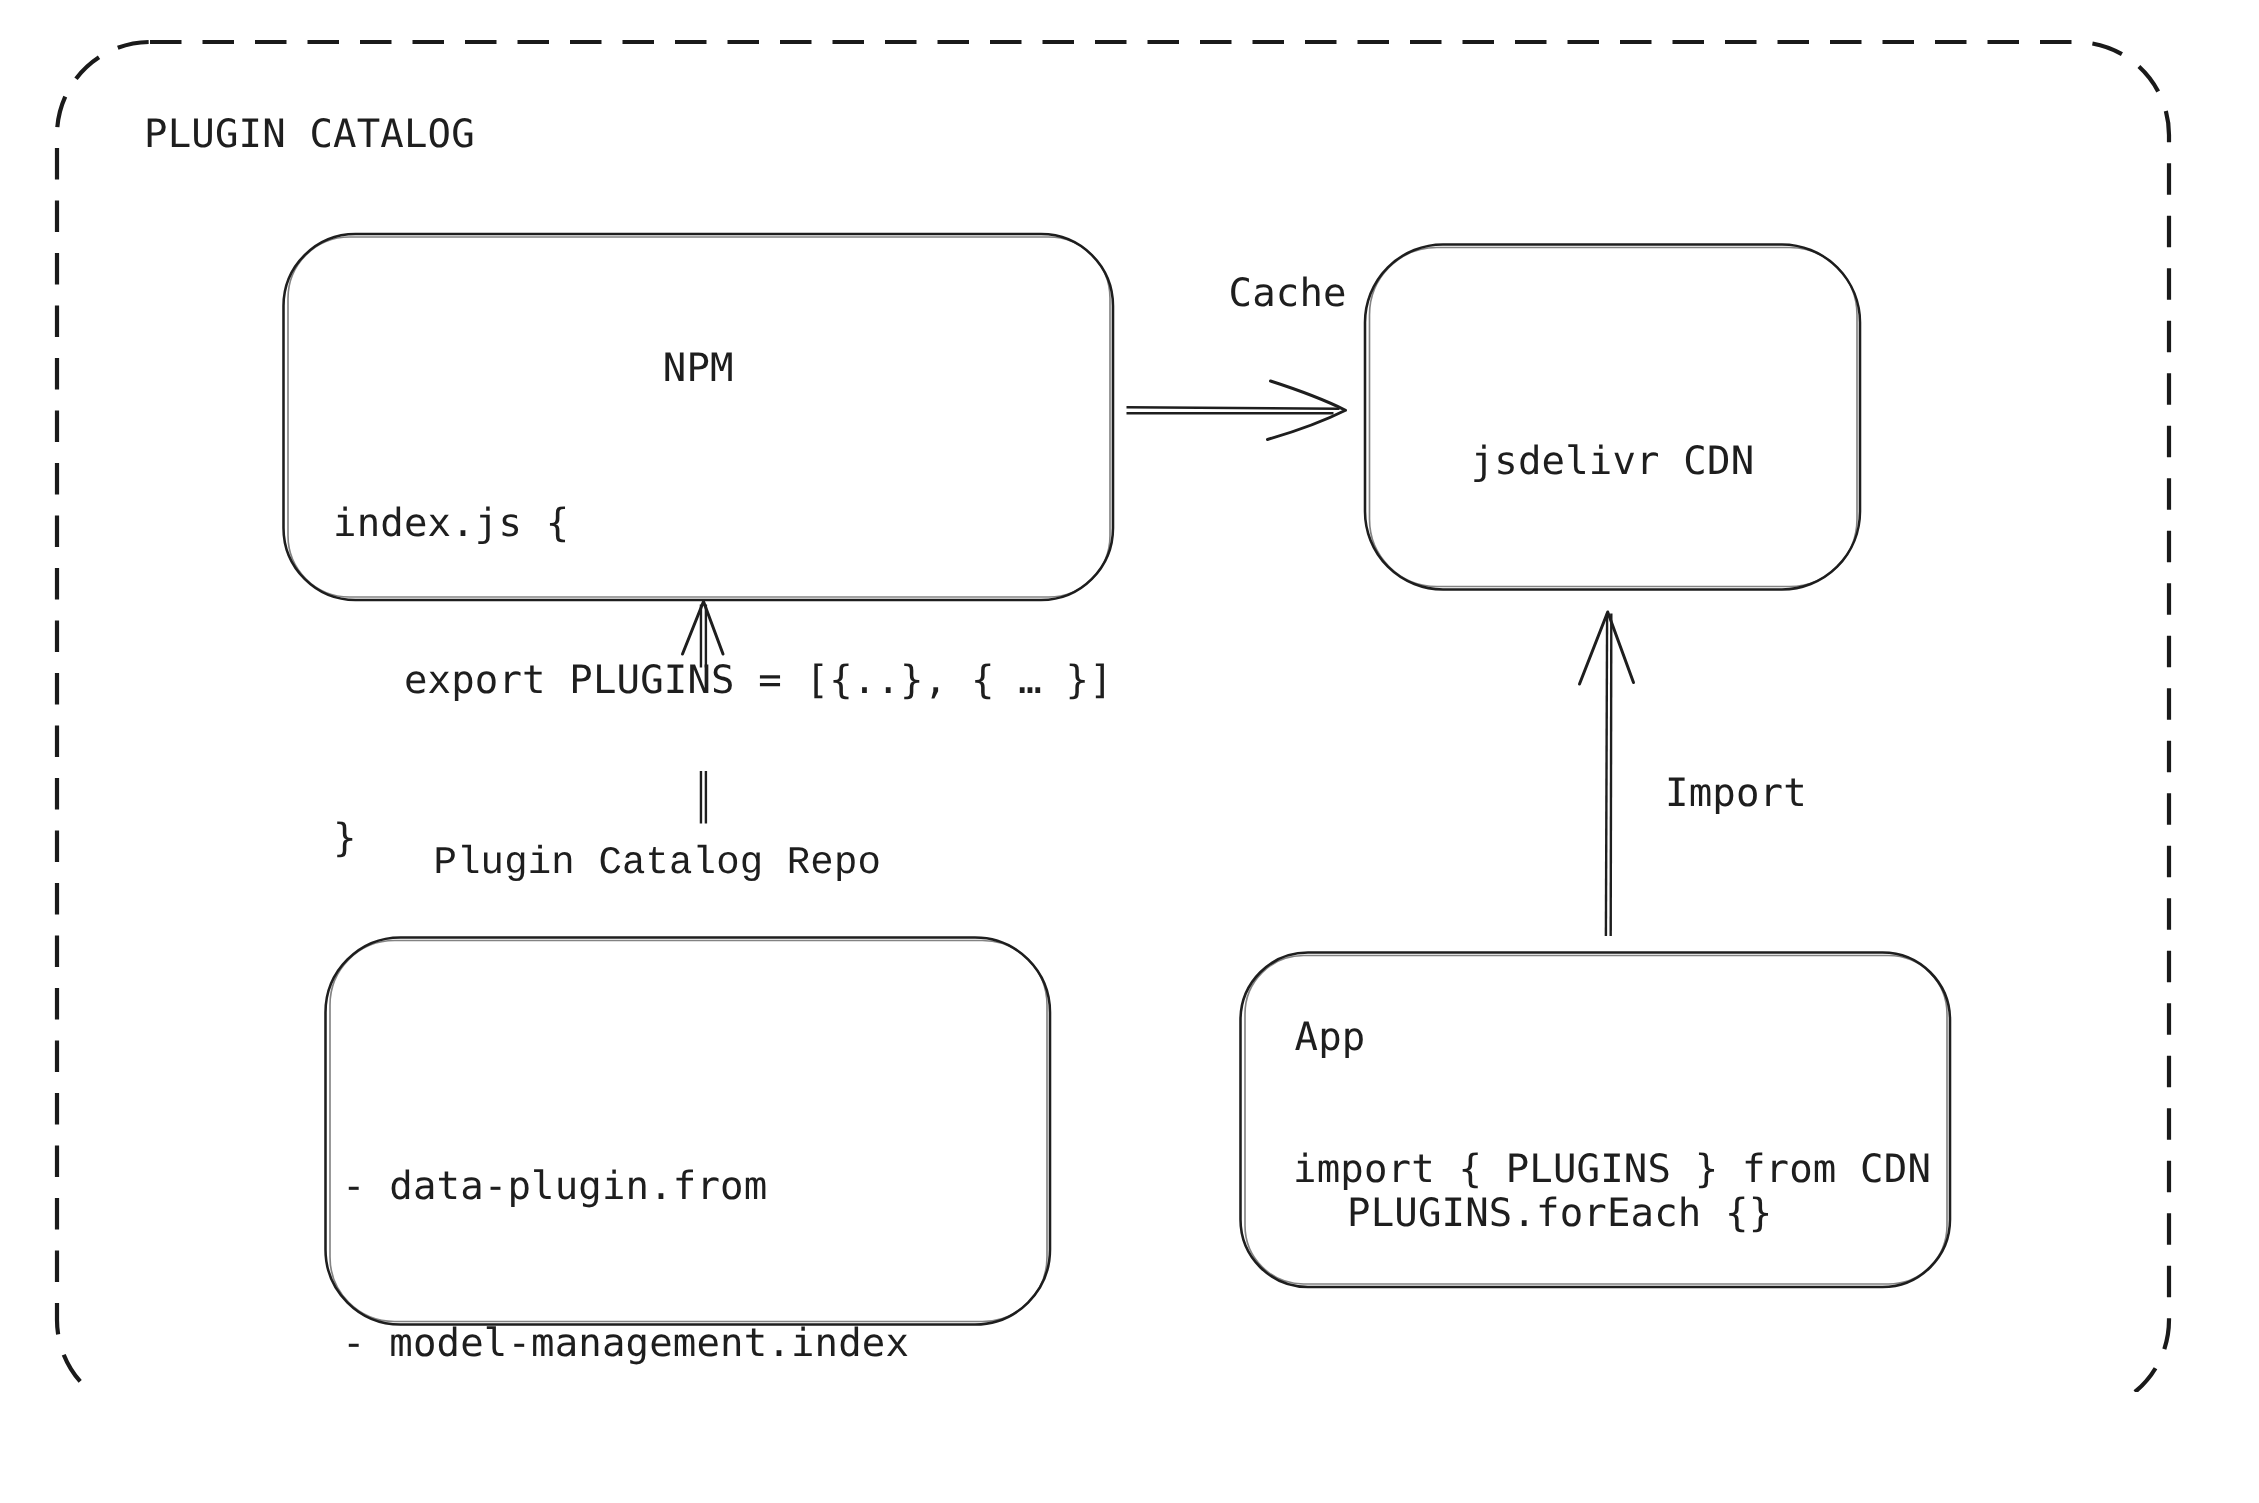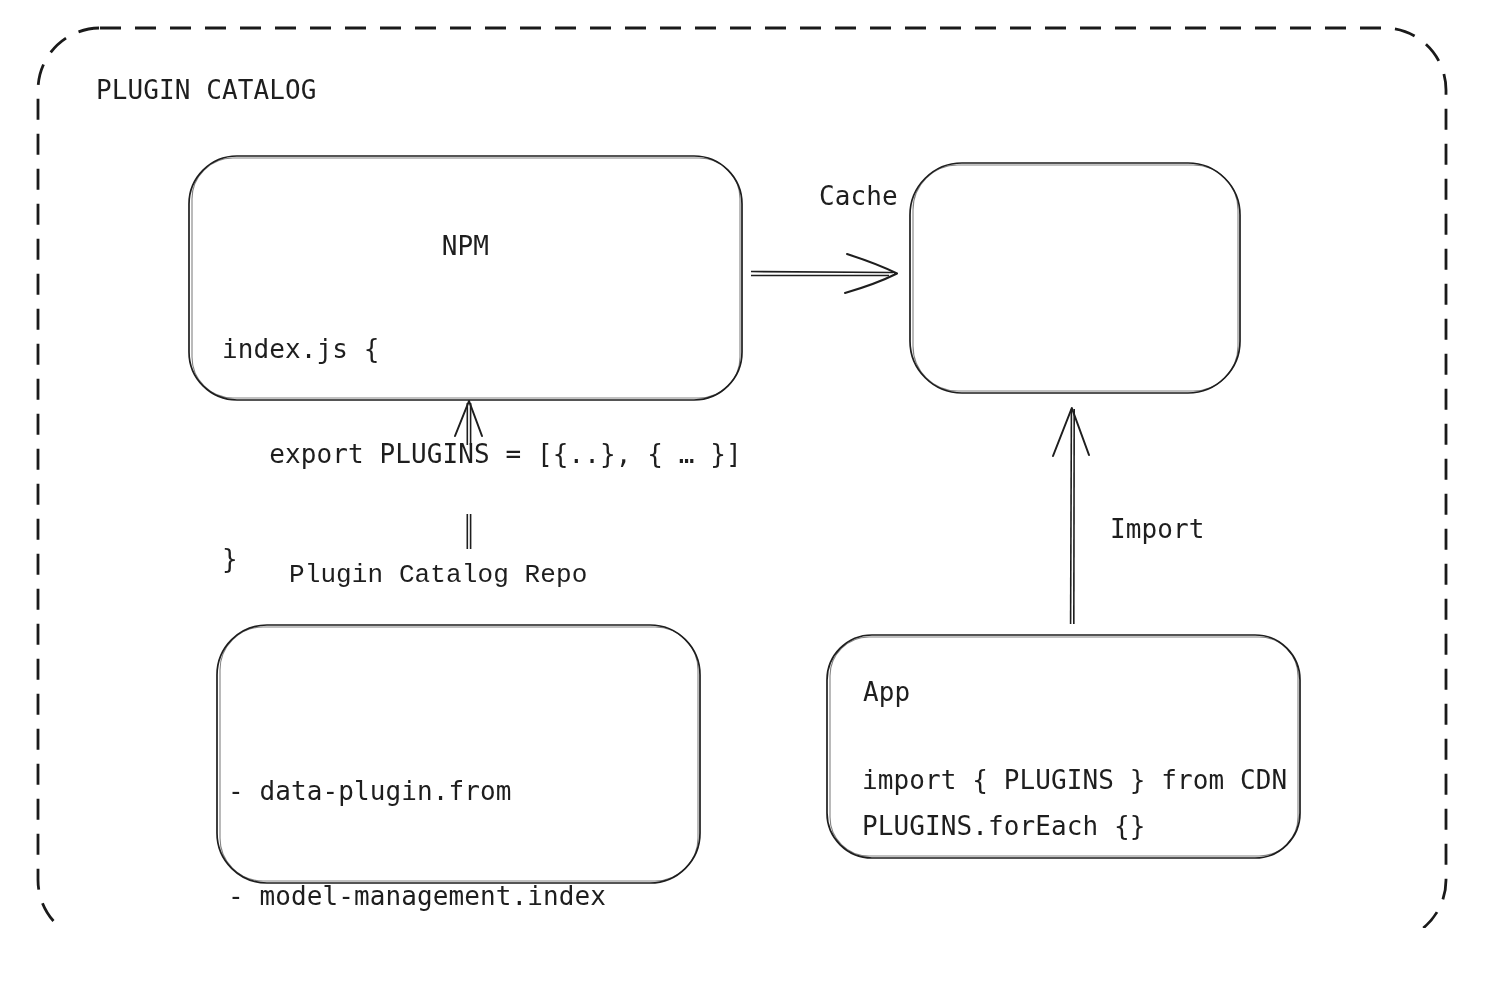--- a/index.html
+++ b/index.html
@@ -122,30 +122,31 @@
 
   <div class="t center" style="left:189px; top:194px; width:553px;">NPM</div>
   <div class="t code" style="left:222px; top:262px;">
     <div>index.js {</div>
     <div>   export PLUGINS = [{..}, { … }]</div>
     <div>}</div>
   </div>
 
   <div class="t" style="left:789px; top:180px;margin-left:30px;">Cache</div>
 
+  <div class="t center" style="left:910px; top:256px; width:330px;">jsdelivr CDN</div>
 
   <div class="t center stack32" style="left:319px; top:440px; width:300px;">
   </div>
 
   <div class="t" style="left:289px; top:559px;font-family:Liberation Mono, monospace;">Plugin Catalog Repo</div>
   <div class="t code" style="left:228px; top:704px;">
     <div>- data-plugin.from</div>
     <div>- model-management.index</div>
     <div>…</div>
   </div>
 
   <div class="t" style="left:1110px; top:513px;">Import</div>
 
   <div class="t" style="left:863px; top:676px;">App</div>
   <div class="t" style="left:862px; top:764px;">import { PLUGINS } from CDN</div>
-  <div class="t" style="left:862px; top:793px;margin-top:17px;">PLUGINS.forEach {}</div>
+  <div class="t" style="left:898px; top:793px;">PLUGINS.forEach {}</div>
 
 </div>
 
 </body></html>

